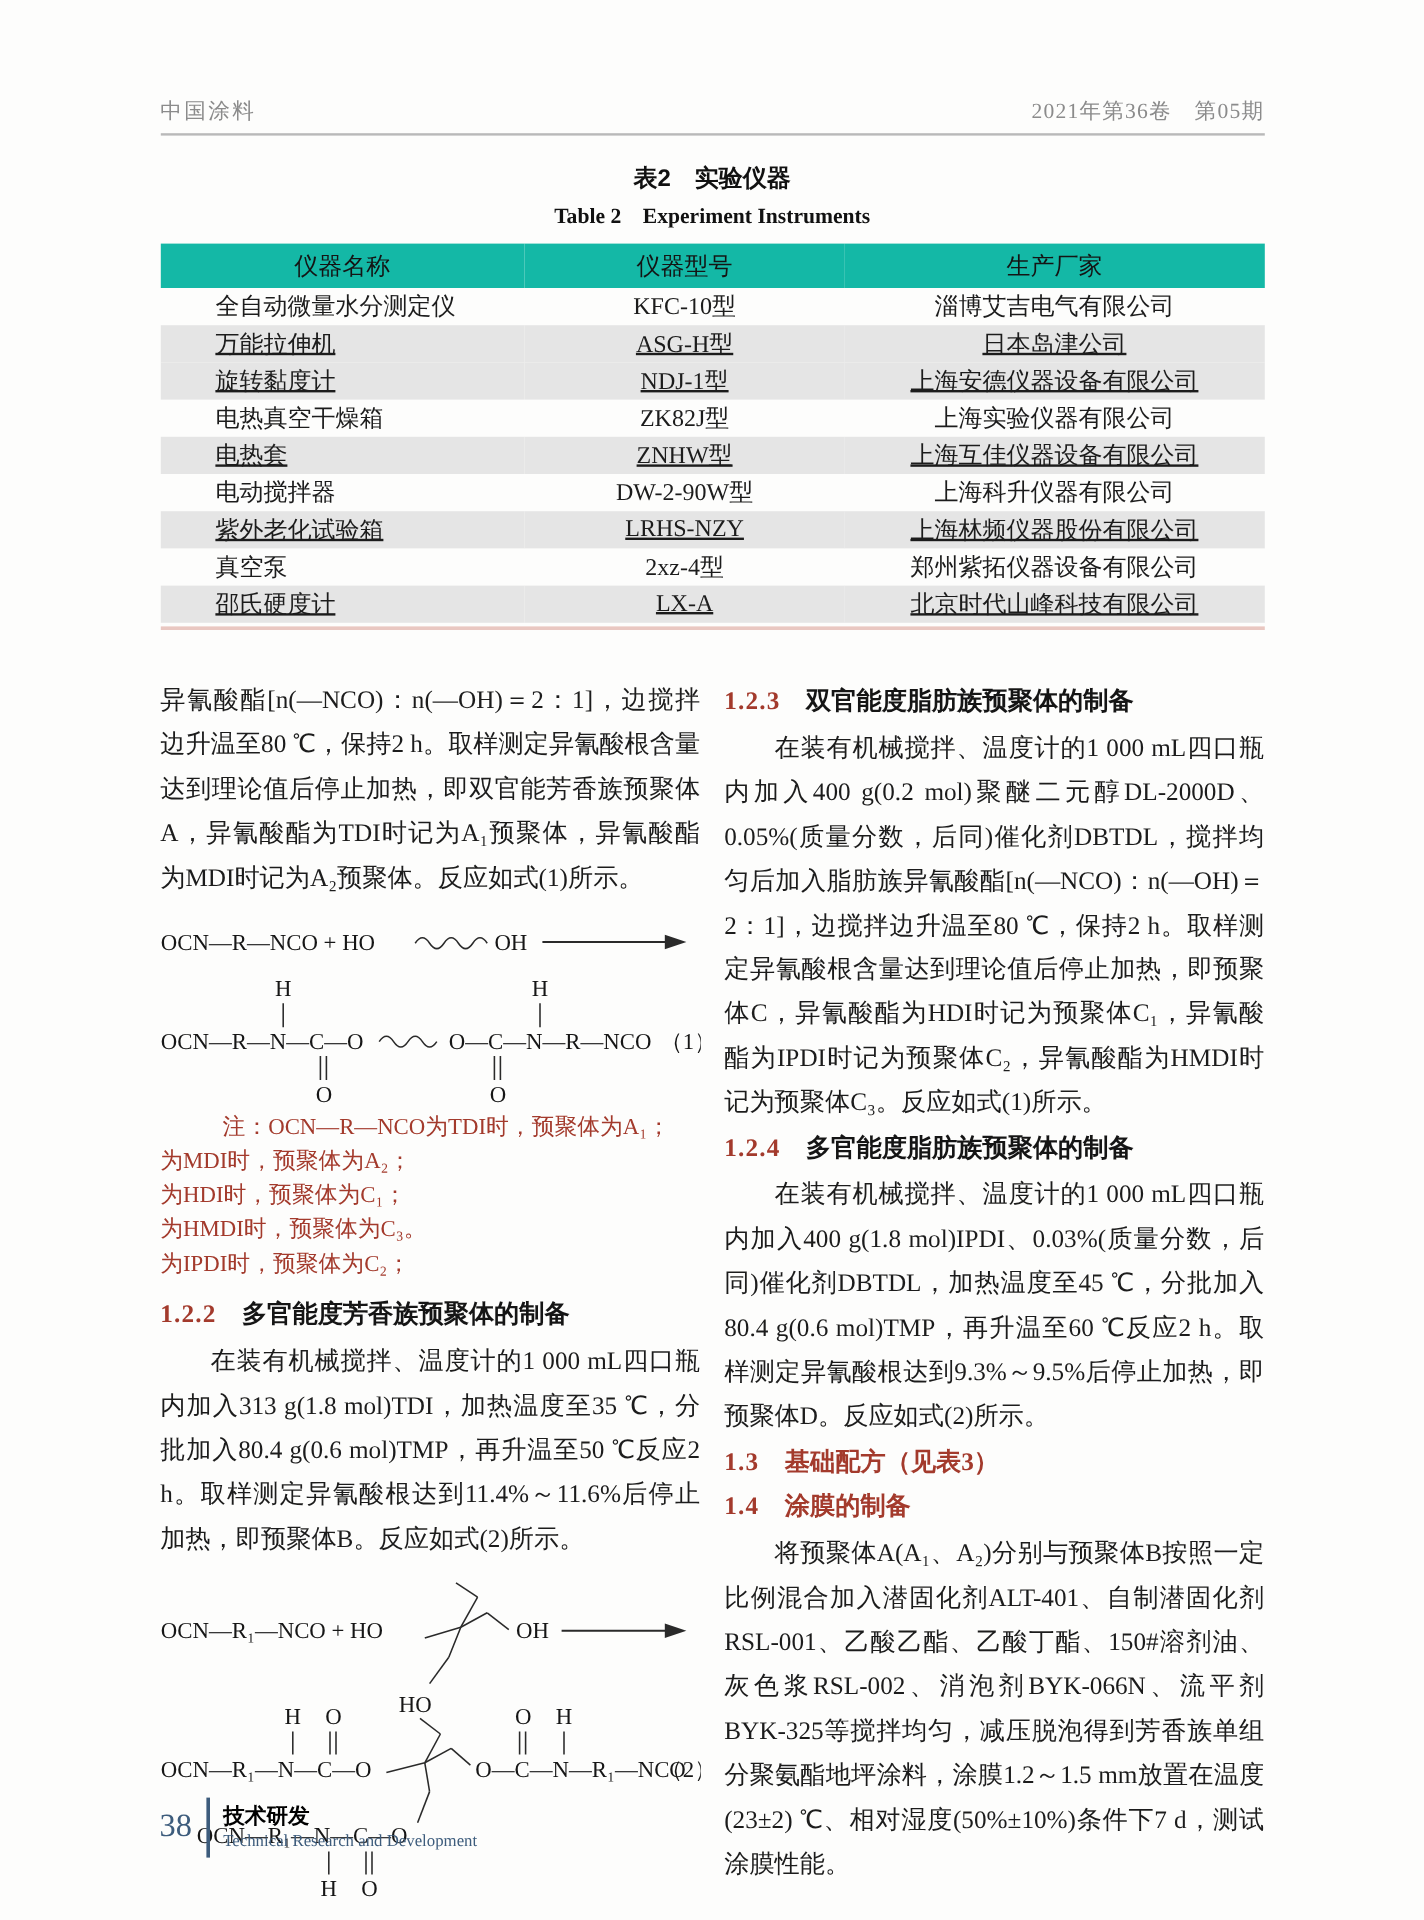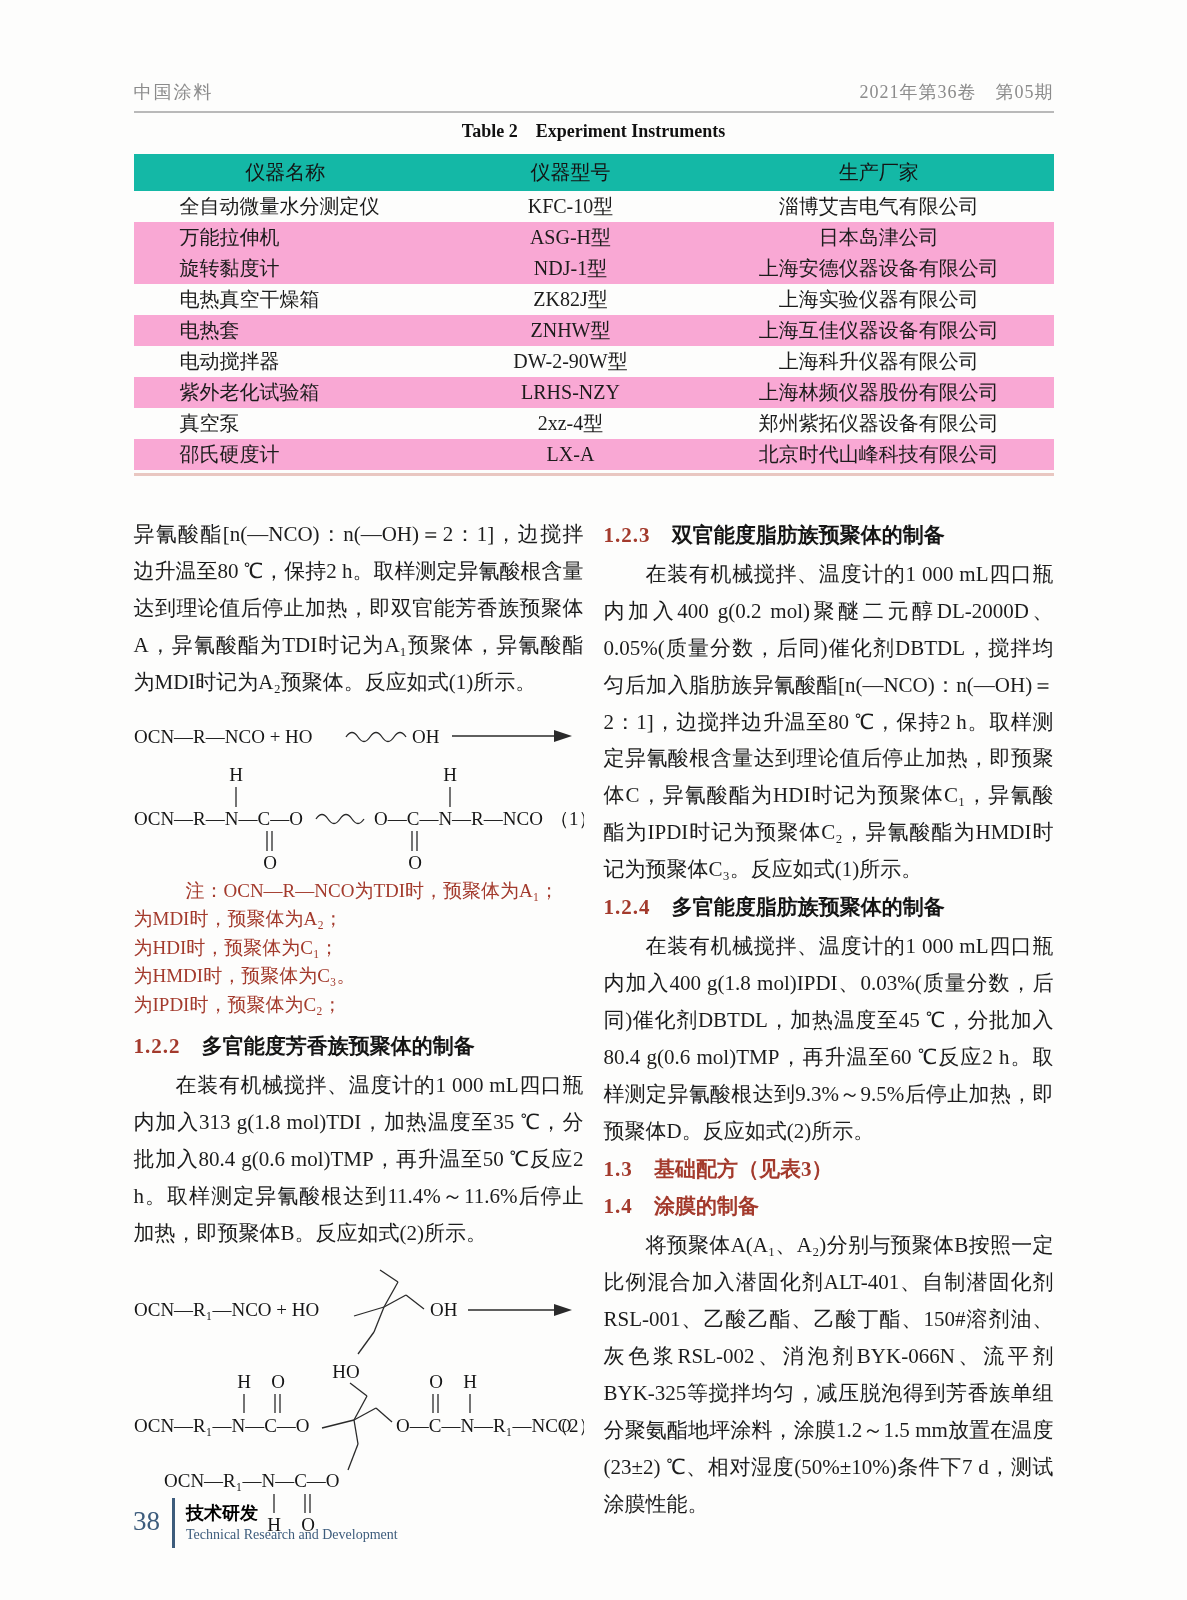--- a/index.html
+++ b/index.html
@@ -37,21 +37,21 @@
     font-weight:bold; font-size:18px; color:#111;
   }
   table.instruments {
     width:100%; border-collapse:collapse; margin-top:11px;
     font-size:20px;
   }
   table.instruments th {
     background:#14b8a6; font-weight:normal; padding:5px 0; color:#141414;
   }
   table.instruments td { padding:2px 0; height:26px; text-align:center; }
-  table.instruments tr.pink td { background:#f9a8d4; }
+  table.instruments tr.pink td { background:#e5e5e5;text-decoration:underline; }
   table.instruments td.c1, table.instruments th.c1 { width:33%; }
   table.instruments td.c1 { text-align:left; padding-left:46px; }
   table.instruments td.c2, table.instruments th.c2 { width:29%; }
   .table-bottom-rule { height:3px; background:#e9c7c1; margin-top:3px; }
 
   
   .columns { display:flex; gap:20px; margin-top:40px; }
   .col { width:450px; font-size:21px; line-height:1.76; text-align:justify; }
   .col p { margin:0; }
   .col p.indent { text-indent:2em; }
@@ -101,20 +101,21 @@
 <body>
 
 <div class="page">
   <div class="content">
 
     <div class="page-header">
       <span>中国涂料</span>
       <span class="right">2021年第36卷　第05期</span>
     </div>
 
+    <div class="tbl-title-zh">表2　实验仪器</div>
     <div class="tbl-title-en">Table 2　Experiment Instruments</div>
 
     <table class="instruments">
       <thead>
         <tr>
           <th class="c1">仪器名称</th>
           <th class="c2">仪器型号</th>
           <th class="c3">生产厂家</th>
         </tr>
       </thead>

